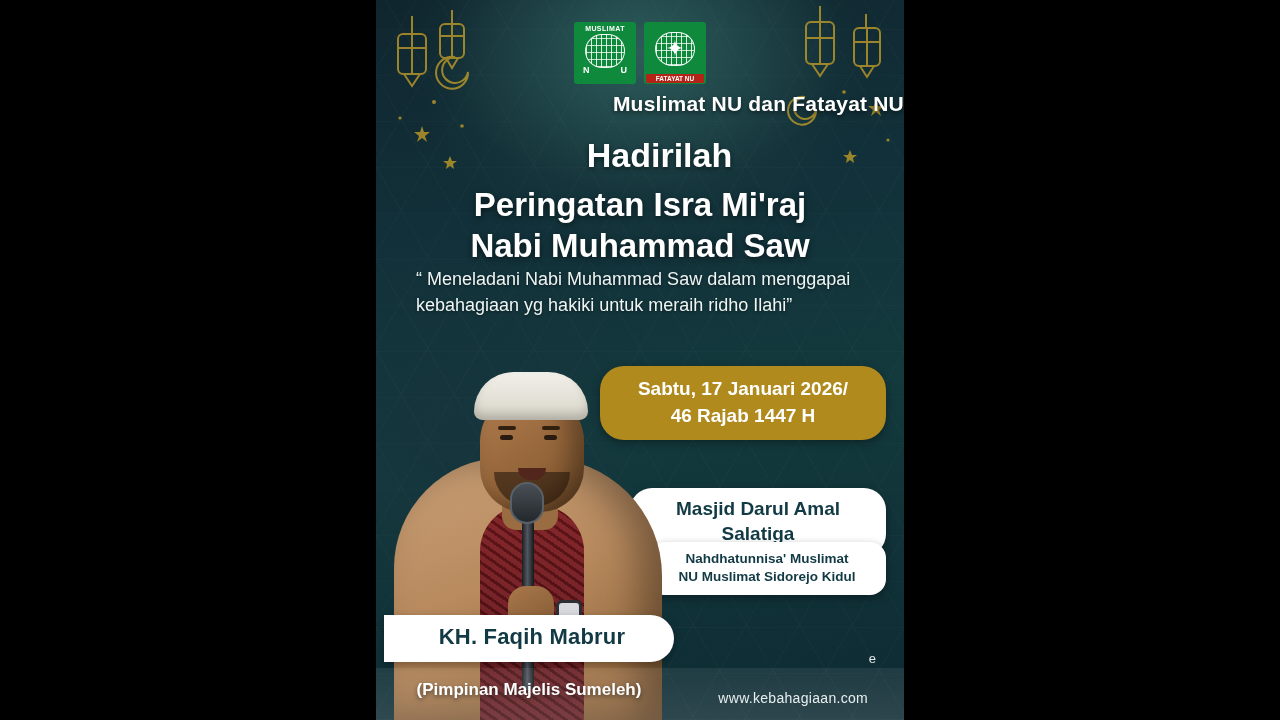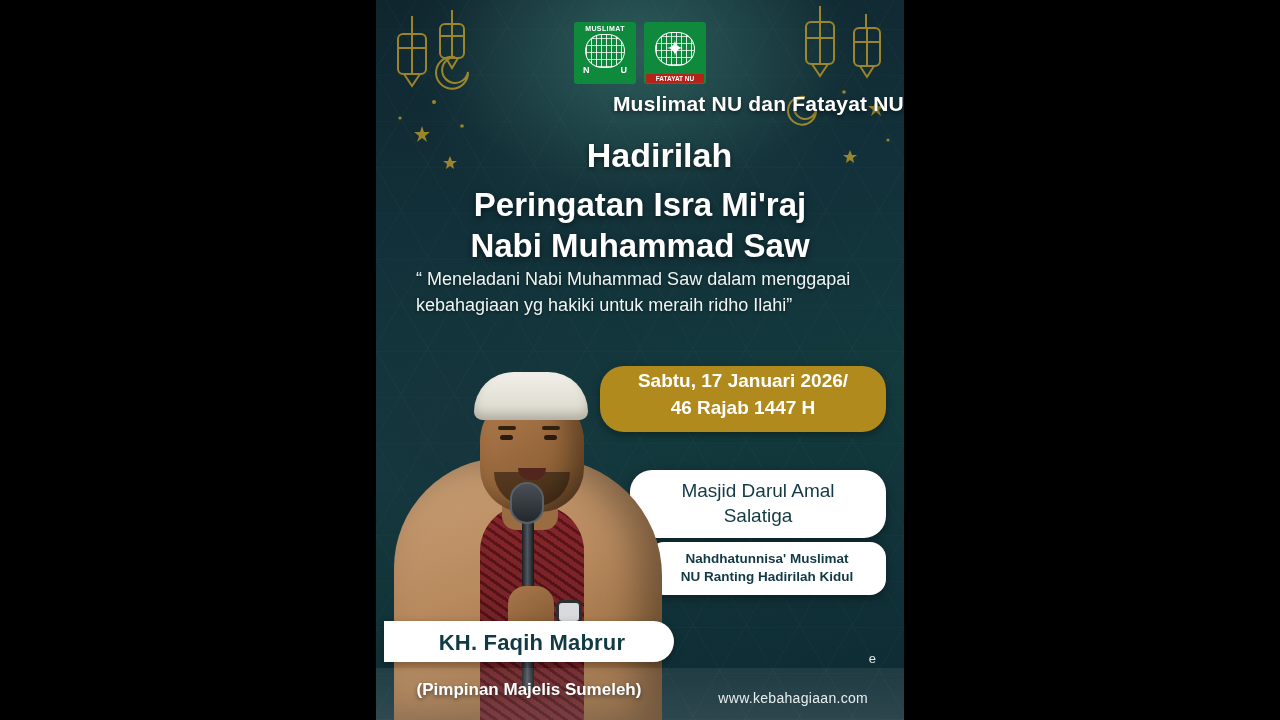--- a/index.html
+++ b/index.html
@@ -176,46 +176,46 @@
   .pill {
     position: absolute;
     right: 18px;
     border-radius: 22px;
     text-align: center;
     box-shadow: 0 3px 8px rgba(0,0,0,.35);
   }
   .pill-date {
     top: 366px;
     width: 266px;
-    padding: 1px 10px 11px;
+    padding: 9px 10px 11px;
     background: #b08a1c;
     color: #ffffff;
     font-size: 19px;
     font-weight: bold;
     line-height: 27px;
     border-radius: 24px;
   }
   .pill-time {
     top: 444px;
     width: 250px;
     padding: 8px 10px;
     background: #ffffff;
     color: #123a45;
     font-size: 18px;
     font-weight: bold;
     line-height: 26px;
   }
   .pill-place {
-    top: 470px;
+    top: 488px;
     width: 236px;
     padding: 8px 10px 10px;
     background: #ffffff;
     color: #123a45;
     font-size: 19px;
-    font-weight: normal;
+    font-weight: bold;
     line-height: 25px;
     border-radius: 22px;
   }
   .pill-note {
     top: 542px;
     width: 218px;
     padding: 8px 10px 9px;
     background: #ffffff;
     color: #123a45;
     font-size: 13.5px;
@@ -335,21 +335,21 @@
     box-sizing: border-box;
   }
   
   .nameplate {
     position: absolute;
     left: 8px;
     bottom: 58px;
     width: 290px;
     background: #ffffff;
     border-radius: 0 24px 24px 0;
-    padding: 9px 12px 6px 18px;
+    padding: 9px 12px 12px 18px;
     box-sizing: border-box;
     text-align: center;
     box-shadow: 0 3px 9px rgba(0,0,0,.3);
   }
   .nameplate .nm {
     color: #123a45;
     font-size: 22px;
     font-weight: bold;
     letter-spacing: .2px;
   }
@@ -478,21 +478,21 @@
     <div class="pill pill-date">
       <div>Sabtu, 17 Januari 2026/</div>
       <div>46 Rajab 1447 H</div>
     </div>
     <div class="pill pill-place">
       <div>Masjid Darul Amal</div>
       <div>Salatiga</div>
     </div>
     <div class="pill pill-note">
       <div>Nahdhatunnisa' Muslimat</div>
-      <div>NU Ranting Hadirilah Kidul</div>
+      <div>NU Muslimat Sidorejo Kidul</div>
     </div>
 
     <div class="speaker">
       <div class="sp-body"></div>
       <div class="sp-shirt"></div>
       <div class="sp-neck"></div>
       <div class="sp-head"></div>
       <div class="sp-beard"></div>
       <div class="sp-mouth"></div>
       <div class="sp-eye l"></div>

